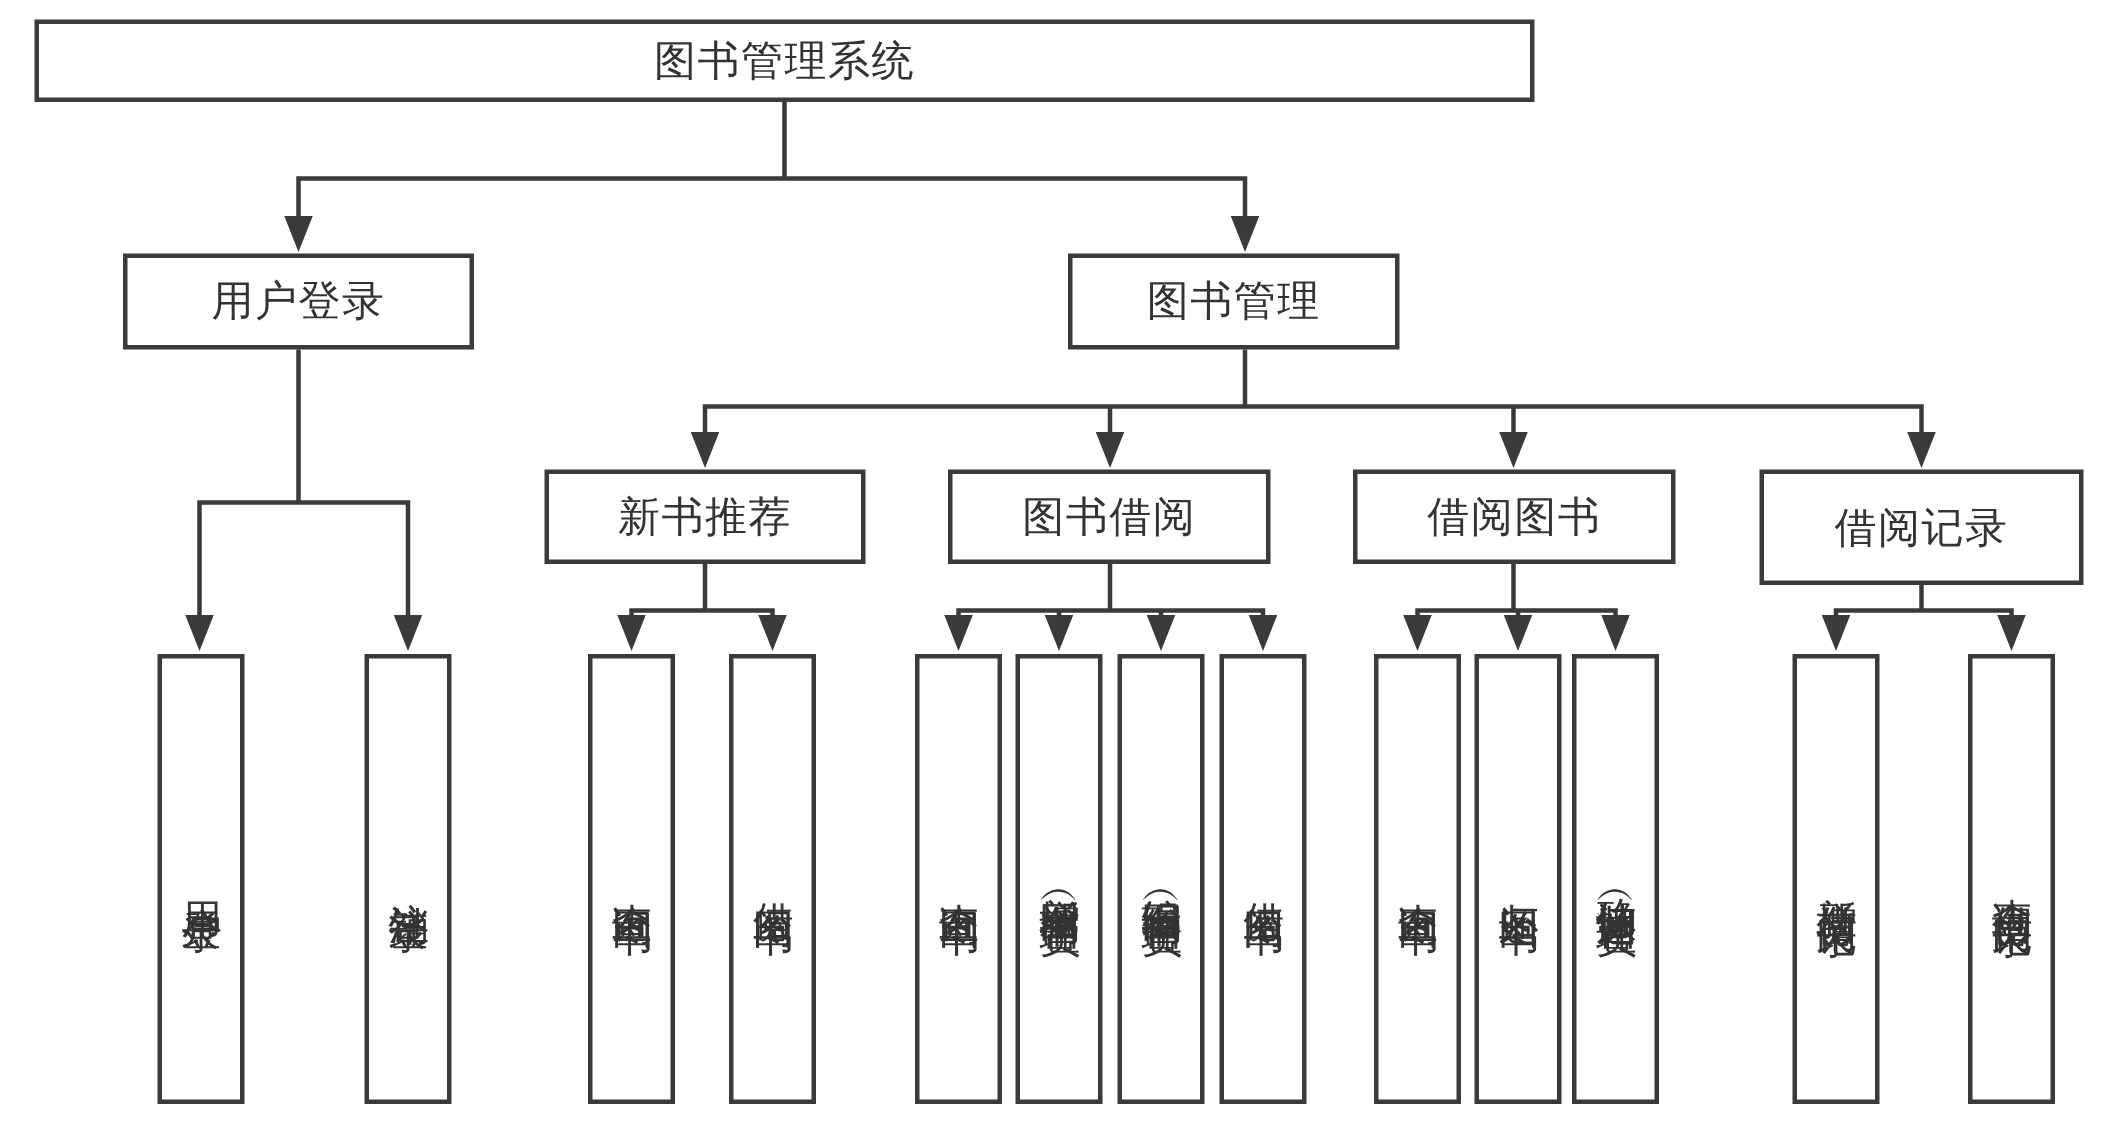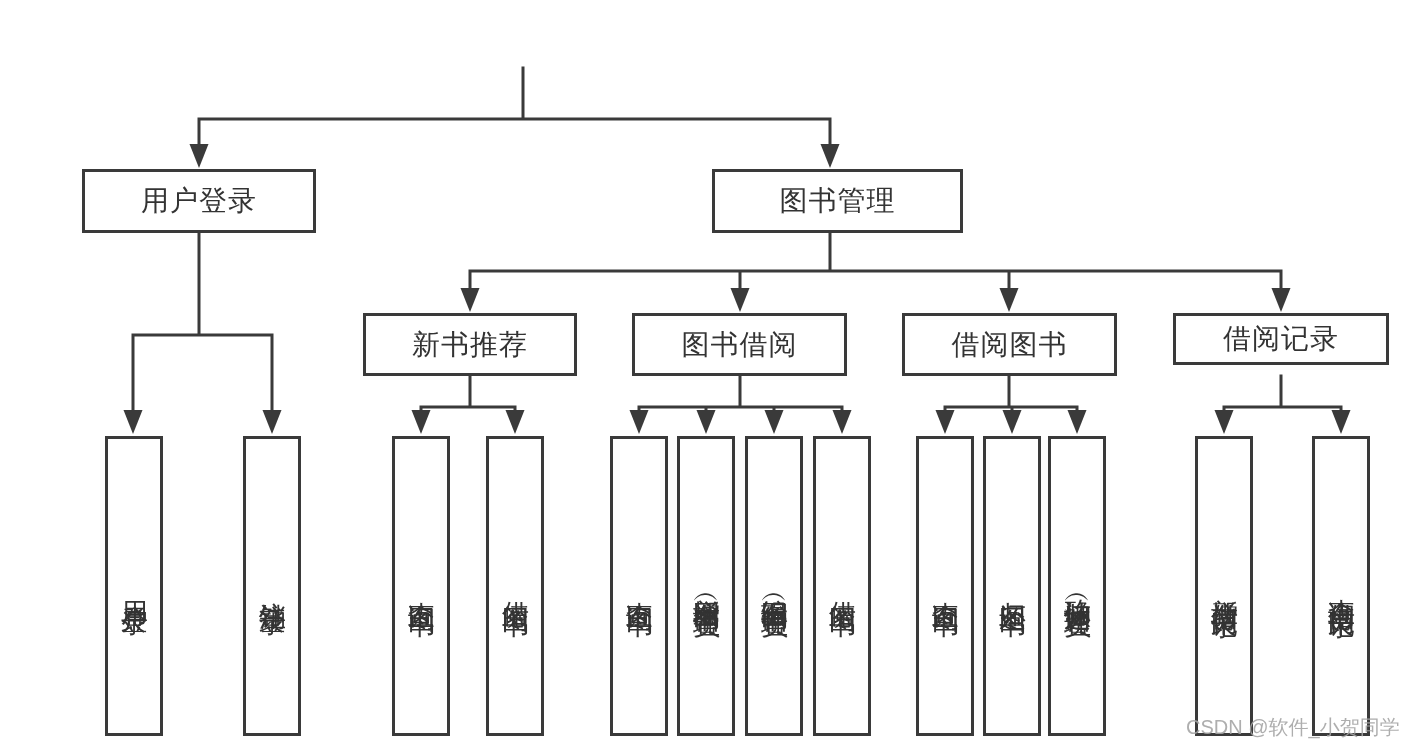--- a/index.html
+++ b/index.html
@@ -53,42 +53,42 @@
       <polygon points="764.5,410 783.5,410 774,434"></polygon>
       <polygon points="832.5,410 851.5,410 842,434"></polygon>
       <polygon points="935.5,410 954.5,410 945,434"></polygon>
       <polygon points="1002.5,410 1021.5,410 1012,434"></polygon>
       <polygon points="1067.5,410 1086.5,410 1077,434"></polygon>
       <polygon points="1214.5,410 1233.5,410 1224,434"></polygon>
       <polygon points="1331.5,410 1350.5,410 1341,434"></polygon>
     </g>
   </svg>
 
+  <div class="box" style="left:23px;top:13px;width:1000px;height:55px;">图书管理系统</div>
 
   <div class="box" style="left:82px;top:169px;width:234px;height:64px;">用户登录</div>
-  <div class="box" style="left:712px;top:169px;width:251px;height:64px;">图书管理</div>
+  <div class="box" style="left:712px;top:169px;width:221px;height:64px;">图书管理</div>
 
   <div class="box" style="left:632px;top:313px;width:215px;height:63px;">图书借阅</div>
   <div class="box" style="left:363px;top:313px;width:214px;height:63px;">新书推荐</div>
   <div class="box" style="left:902px;top:313px;width:215px;height:63px;">借阅图书</div>
-  <div class="box" style="left:1173px;top:313px;width:216px;height:52px;">借阅记录</div>
+  <div class="box" style="left:1173px;top:313px;width:216px;height:77px;">借阅记录</div>
 
   <div class="vbox" style="left:105px;top:436px;width:58px;height:300px;">用户登录</div>
   <div class="vbox" style="left:243px;top:436px;width:58px;height:300px;">注销登录</div>
 
   <div class="vbox" style="left:392px;top:436px;width:58px;height:300px;">查询图书</div>
   <div class="vbox" style="left:486px;top:436px;width:58px;height:300px;">借阅图书</div>
 
   <div class="vbox" style="left:610px;top:436px;width:58px;height:300px;">查询图书</div>
   <div class="vbox" style="left:677px;top:436px;width:58px;height:300px;letter-spacing:2px;">新增图书（管理员）</div>
   <div class="vbox" style="left:745px;top:436px;width:58px;height:300px;letter-spacing:2px;">编辑图书（管理员）</div>
   <div class="vbox" style="left:813px;top:436px;width:58px;height:300px;">借阅图书</div>
 
   <div class="vbox" style="left:916px;top:436px;width:58px;height:300px;">查询图书</div>
   <div class="vbox" style="left:983px;top:436px;width:58px;height:300px;">归还图书</div>
   <div class="vbox" style="left:1048px;top:436px;width:58px;height:300px;letter-spacing:2px;">确认归还（管理员）</div>
 
   <div class="vbox" style="left:1195px;top:436px;width:58px;height:300px;">新增借阅记录</div>
   <div class="vbox" style="left:1312px;top:436px;width:58px;height:300px;">查询借阅记录</div>
 
-  <div class="watermark">CSDN @软件_小贺同学</div>
 
 </div>
 
 </body></html>

